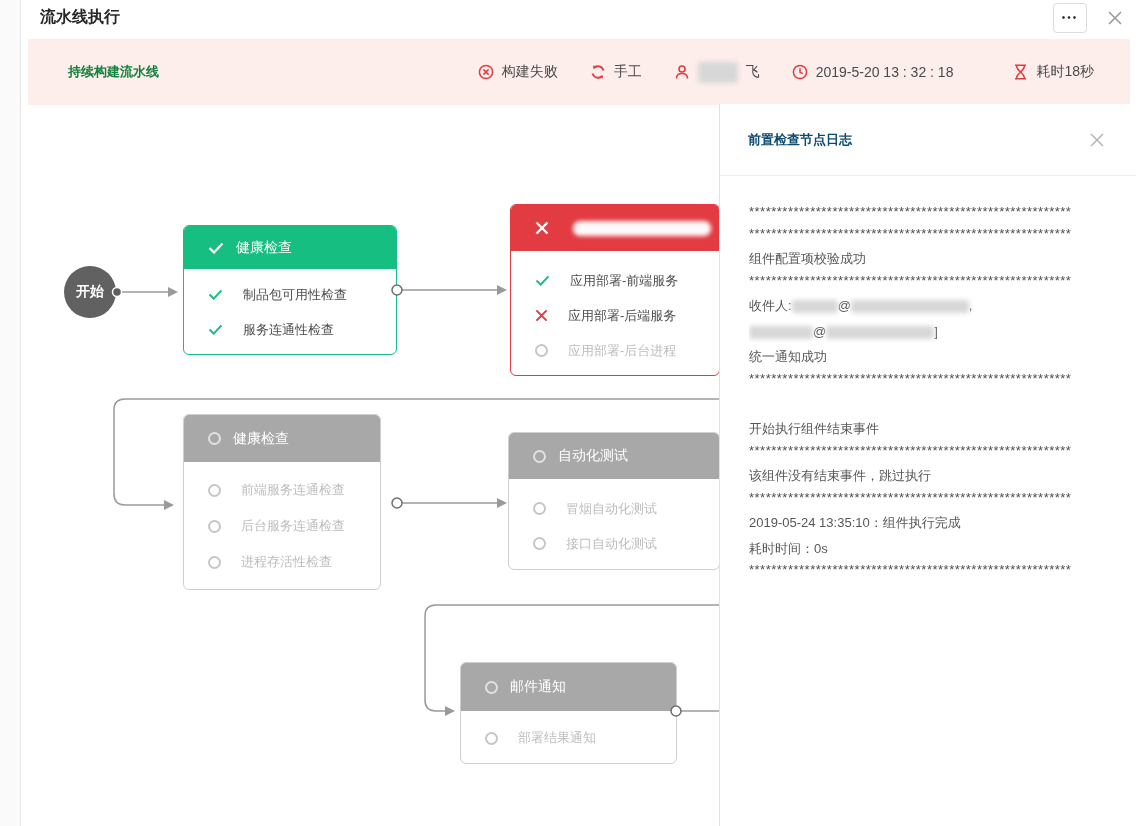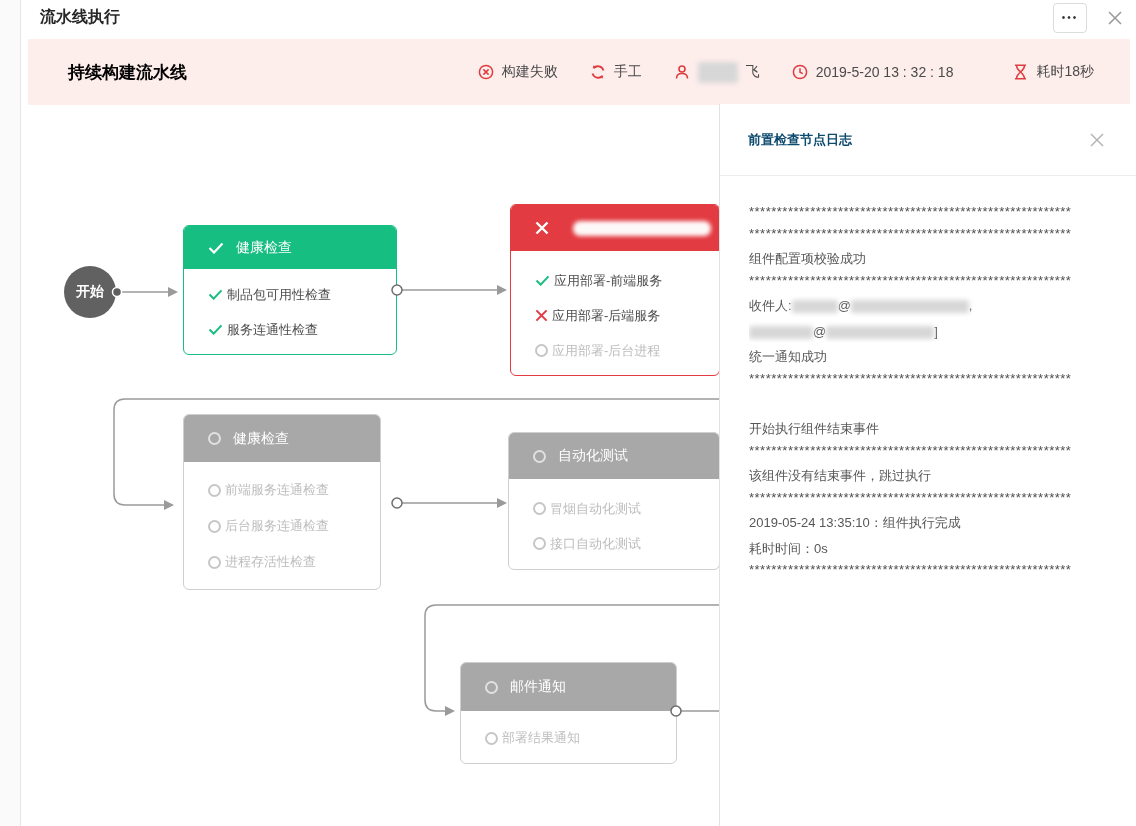--- a/index.html
+++ b/index.html
@@ -17,38 +17,38 @@
   .win-title{position:absolute;left:40px;top:7px;font-size:16px;font-weight:bold;color:#262626;}
   .more-btn{position:absolute;left:1053px;top:3px;width:34px;height:30px;background:#fff;
     border:1px solid #dcdcdc;border-radius:4px;box-sizing:border-box;
     display:flex;align-items:center;justify-content:center;cursor:pointer;}
   .more-btn span{font-size:10px;letter-spacing:2px;color:#333;line-height:1;}
   .win-close{position:absolute;left:1102px;top:5px;width:26px;height:26px;display:flex;align-items:center;justify-content:center;cursor:pointer;}
 
   
   .banner{position:absolute;left:28px;top:39px;width:1102px;height:66px;background:#fdeeec;border-radius:2px;
     display:flex;align-items:center;box-sizing:border-box;padding:0 36px 0 40px;}
-  .banner-name{font-size:17px;font-weight:bold;color:#000000;}
+  .banner-name{font-size:13px;font-weight:bold;color:#15803d;}
   .banner-meta{margin-left:auto;display:flex;align-items:center;gap:32px;}
   .meta-item{display:flex;align-items:center;gap:8px;font-size:14px;color:#4a4a4a;white-space:nowrap;}
   .meta-item svg{display:block;}
   .meta-item.last{margin-left:28px;}
 
   
   .redact{display:inline-block;background:#d7d7d7;border-radius:2px;filter:blur(2.5px);vertical-align:middle;}
   .redact.white{background:rgba(255,255,255,.97);filter:blur(2px);border-radius:7px;}
 
   
   .canvas{position:absolute;left:21px;top:105px;width:1115px;height:721px;}
   .start-circle{position:absolute;left:64px;top:266px;width:52px;height:52px;border-radius:50%;
     background:#616161;color:#fff;font-size:14px;font-weight:bold;display:flex;align-items:center;justify-content:center;}
   .node{position:absolute;background:#fff;border-radius:6px;box-sizing:border-box;overflow:hidden;}
   .node .hd{display:flex;align-items:center;gap:12px;padding-left:24px;color:#fff;font-size:14px;box-sizing:border-box;}
   .node .bd{box-sizing:border-box;}
-  .row{display:flex;align-items:center;gap:4px;padding-left:24px;height:35px;font-size:13px;color:#4d4d4d;}
+  .row{display:flex;align-items:center;gap:20px;padding-left:24px;height:35px;font-size:13px;color:#4d4d4d;}
   .node.green{border:1px solid #17be82;}
   .node.green .hd{background:#17be82;}
   .node.red{border:1px solid #e23b41;}
   .node.red .hd{background:#e23b41;}
   .node.gray{border:1px solid #cfcfcf;}
   .node.gray .hd{background:#a8a8a8;}
   .row.pending{color:#bdbdbd;}
   .ring{width:13px;height:13px;border-radius:50%;border:2px solid #c6c6c6;box-sizing:border-box;flex:none;}
   .hd .ring{border-color:rgba(255,255,255,.65);}
   .ic{flex:none;display:flex;}

